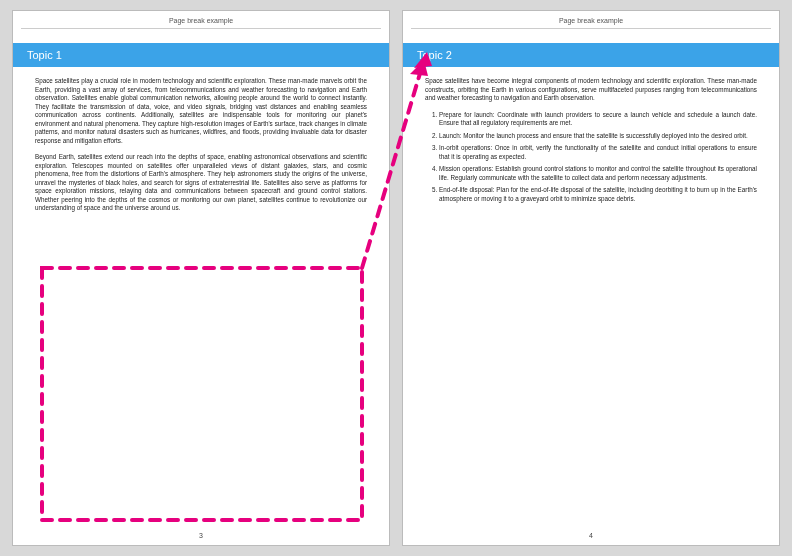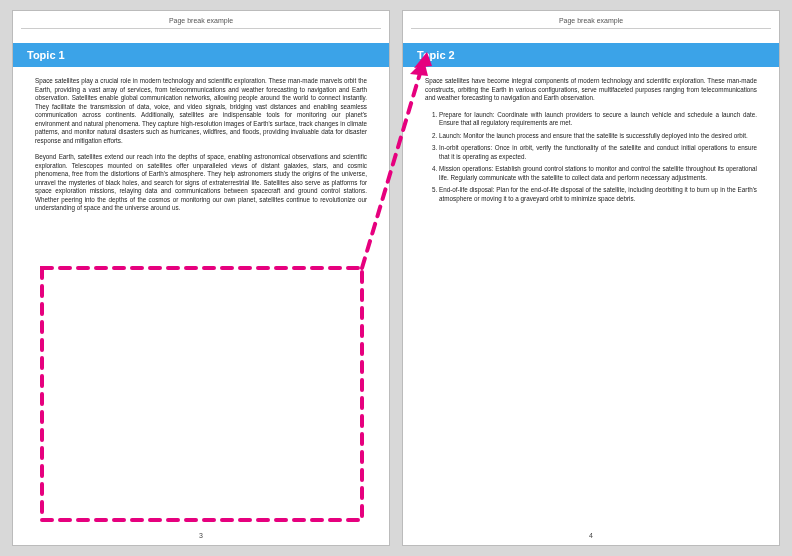--- a/index.html
+++ b/index.html
@@ -31,21 +31,21 @@
     text-align: center;
     font-size: 7px;
     color: #555;
     padding: 6px 0 4px;
     border-bottom: 1px solid #ccc;
     margin: 0 8px;
   }
   .topic-bar {
     background: #3ba3e8;
     color: #fff;
-    font-weight: bold;
+    font-weight: normal;
     font-size: 11px;
     padding: 6px 14px;
     margin-top: 14px;
   }
   .body {
     padding: 10px 22px 0 22px;
     font-size: 6.3px;
     line-height: 1.35;
     color: #222;
     flex: 1;

